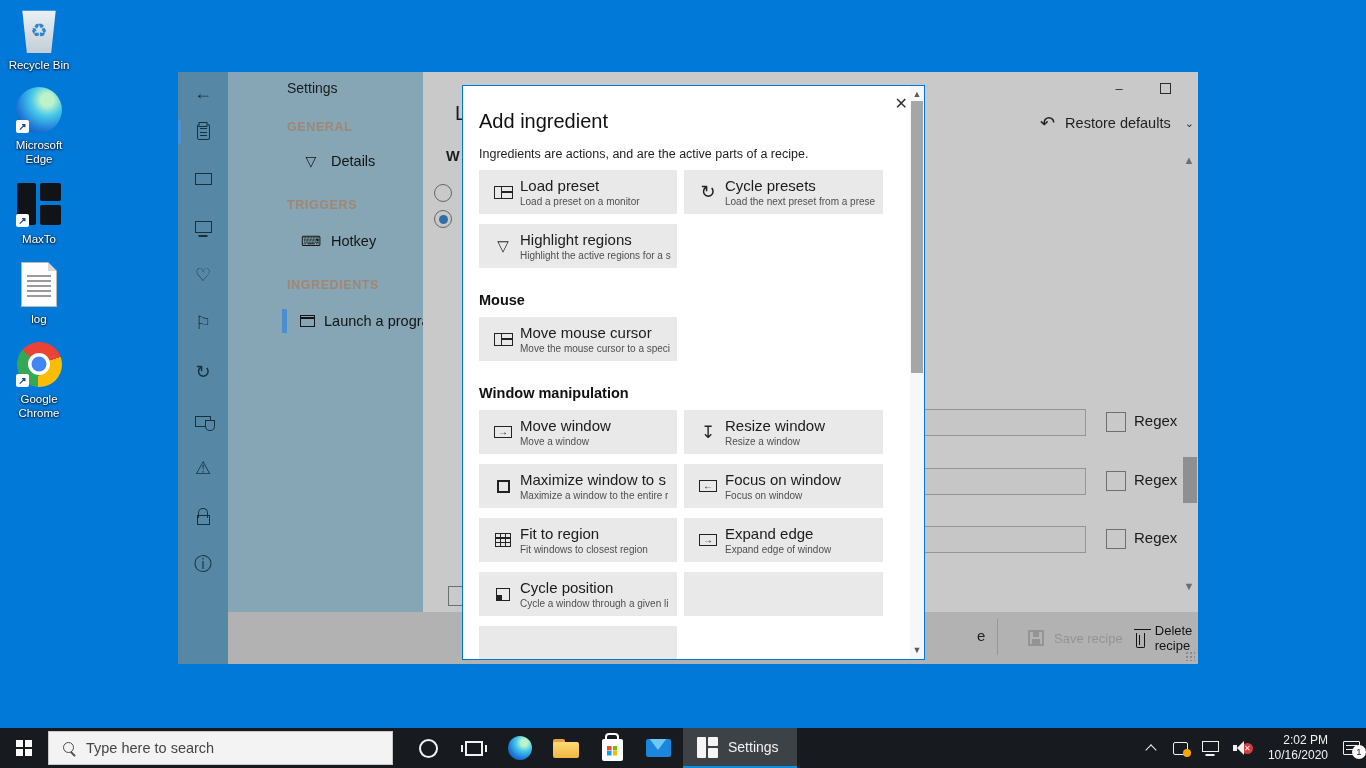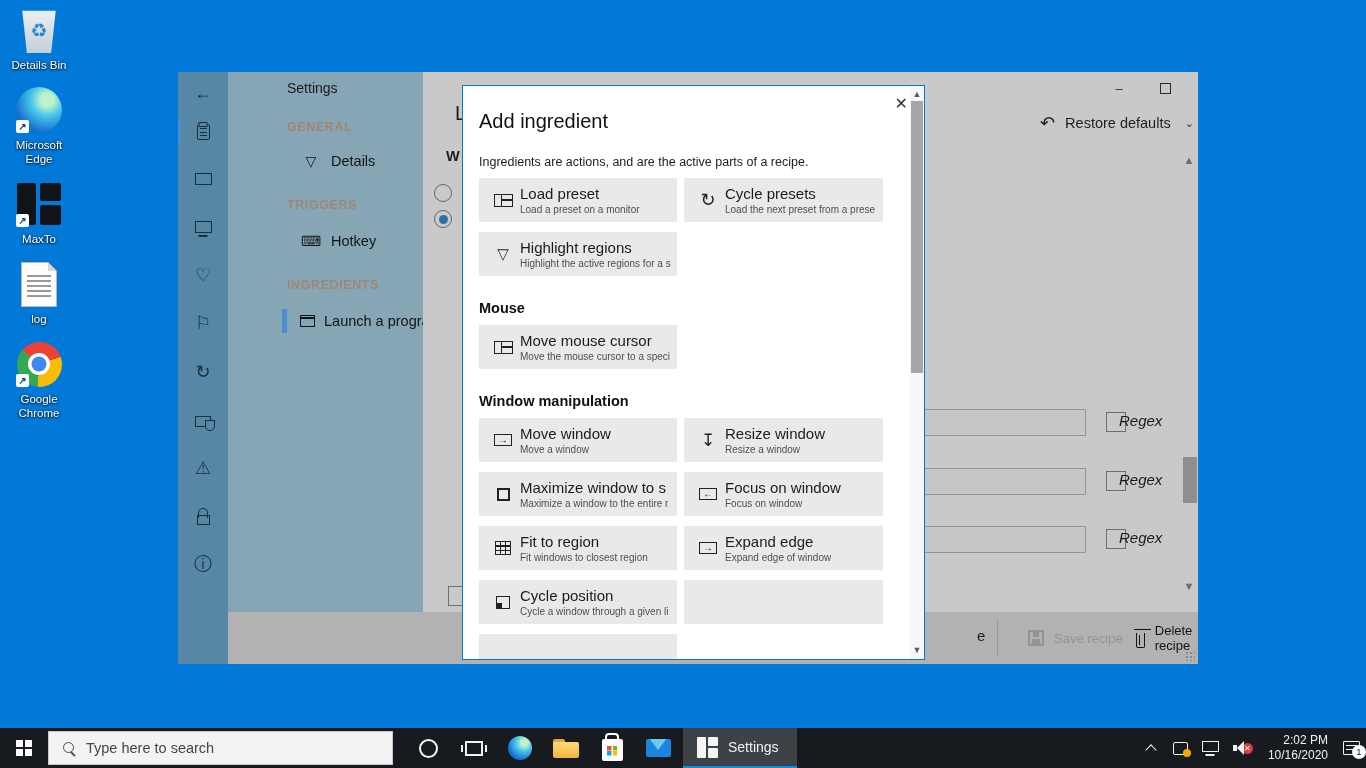--- a/index.html
+++ b/index.html
@@ -49,21 +49,21 @@
   .c-scroll-up,.c-scroll-dn{position:absolute;right:3px;width:12px;text-align:center;color:#6e6e6e;font-size:11px;}
   .c-thumb{position:absolute;right:1px;width:14px;background:#8f8f8f;}
   .frag-L{position:absolute;left:32px;top:30px;font-size:20px;color:#1c1c1c;}
   .frag-W{position:absolute;left:23px;top:76px;font-size:14.5px;font-weight:bold;color:#1c1c1c;}
   .frag-radio{position:absolute;left:11px;width:18px;height:18px;border:1.6px solid #666;border-radius:50%;background:#c9c9c9;display:flex;align-items:center;justify-content:center;}
   .frag-radio.sel::before{content:"";width:9px;height:9px;border-radius:50%;background:#2f6fa8;}
   .frag-check{position:absolute;left:25px;top:514px;width:20px;height:20px;border:1.6px solid #6f6f6f;}
   .regex-row{position:absolute;left:255px;height:28px;}
   .regex-field{position:absolute;left:0;top:0;width:408px;height:27px;background:#c6c6c6;border:1px solid #959595;}
   .regex-cb{position:absolute;left:428px;top:3px;width:20px;height:20px;border:1.6px solid #6f6f6f;background:transparent;}
-  .regex-lb{position:absolute;left:441px;top:3px;font-size:15px;color:#1a1a1a;font-style:italic;}
+  .regex-lb{position:absolute;left:456px;top:3px;font-size:15px;color:#1a1a1a;}
 
   .bottombar{position:absolute;left:50px;right:0;bottom:0;height:52px;background:#b2b2b2;}
   .bb-frag{position:absolute;left:749px;top:15px;font-size:15px;color:#1f1f1f;}
   .bb-div{position:absolute;left:769px;top:7px;width:1px;height:36px;background:#979797;}
   .bb-btn{position:absolute;top:0;height:52px;display:flex;align-items:center;font-size:13px;}
   .bb-save{left:800px;color:#949494;}
   .bb-del{left:908px;color:#141414;align-items:center;}
   .ic-save{width:16px;height:16px;border:2px solid #949494;border-radius:1px;position:relative;margin-right:10px;}
   .ic-save::before{content:"";position:absolute;top:0;left:3px;width:6px;height:5px;background:#949494;}
   .ic-save::after{content:"";position:absolute;bottom:0;left:2px;width:8px;height:5px;background:#949494;}
@@ -86,21 +86,21 @@
   .i-lock{width:13px;height:10px;border:1.6px solid currentColor;position:relative;margin-top:7px;}
   .i-lock::before{content:"";position:absolute;top:-8px;left:50%;transform:translateX(-50%);width:8px;height:9px;border:1.6px solid currentColor;border-bottom:none;border-radius:5px 5px 0 0;}
   .s-appwindow{width:15px;height:12px;border:1.5px solid currentColor;position:relative;}
   .s-appwindow::before{content:"";position:absolute;top:1px;left:0;right:0;height:1.5px;background:currentColor;}
 
   
   .dialog{position:absolute;left:462px;top:85px;width:463px;height:575px;background:#fff;border:1px solid #0078d7;z-index:20;overflow:hidden;}
   .dlg-close{position:absolute;right:16px;top:8px;font-size:16px;color:#333;z-index:3;cursor:default;}
   .dlg-body{position:absolute;left:0;top:0;right:14px;bottom:0;padding:22px 26px 0 16px;overflow:hidden;}
   .dlg-title{font-size:20px;line-height:26px;color:#111;}
-  .dlg-sub{margin-top:20px;font-size:12.5px;line-height:17px;color:#1d1d1d;}
+  .dlg-sub{margin-top:12px;font-size:12.5px;line-height:17px;color:#1d1d1d;}
   .dlg-sec-h{margin-top:23px;font-size:14.5px;line-height:19px;font-weight:bold;color:#111;}
   .dlg-sec-h.first{margin-top:12px;}
   .tile-grid{margin-top:7px;display:grid;grid-template-columns:198px 199px;gap:10px 7px;}
   .tile{height:44px;background:#e9e9e9;display:flex;align-items:center;cursor:default;overflow:hidden;}
   .tile .tic{width:26px;margin-left:11px;display:flex;align-items:center;justify-content:center;flex:none;color:#222;}
   .tile .ttx{margin-left:4px;overflow:hidden;}
   .tile .tt{font-size:15px;line-height:19px;color:#1b1b1b;white-space:nowrap;}
   .tile .td{font-size:10px;line-height:13px;color:#4f4f4f;white-space:nowrap;}
   .dlg-scroll{position:absolute;right:0;top:0;width:14px;height:100%;background:#f7f7f7;}
   .dlg-scroll .up,.dlg-scroll .dn{position:absolute;left:0;width:14px;text-align:center;font-size:9px;color:#5a5a5a;}
@@ -181,21 +181,21 @@
 </head>
 <body>
 
 <div class="desktop-icons" id="desktop-icons">
     <div class="d-icon">
       <div class="art">
         <div class="art-recycle">
           <span>♻</span>
         </div>
       </div>
-      <div class="lbl">Details Bin</div>
+      <div class="lbl">Recycle Bin</div>
     </div>
     <div class="d-icon">
       <div class="art">
         <div class="art-edge-ball"></div>
         <span class="shortcut">↗</span>
       </div>
       <div class="lbl">Microsoft Edge</div>
     </div>
     <div class="d-icon">
       <div class="art">

